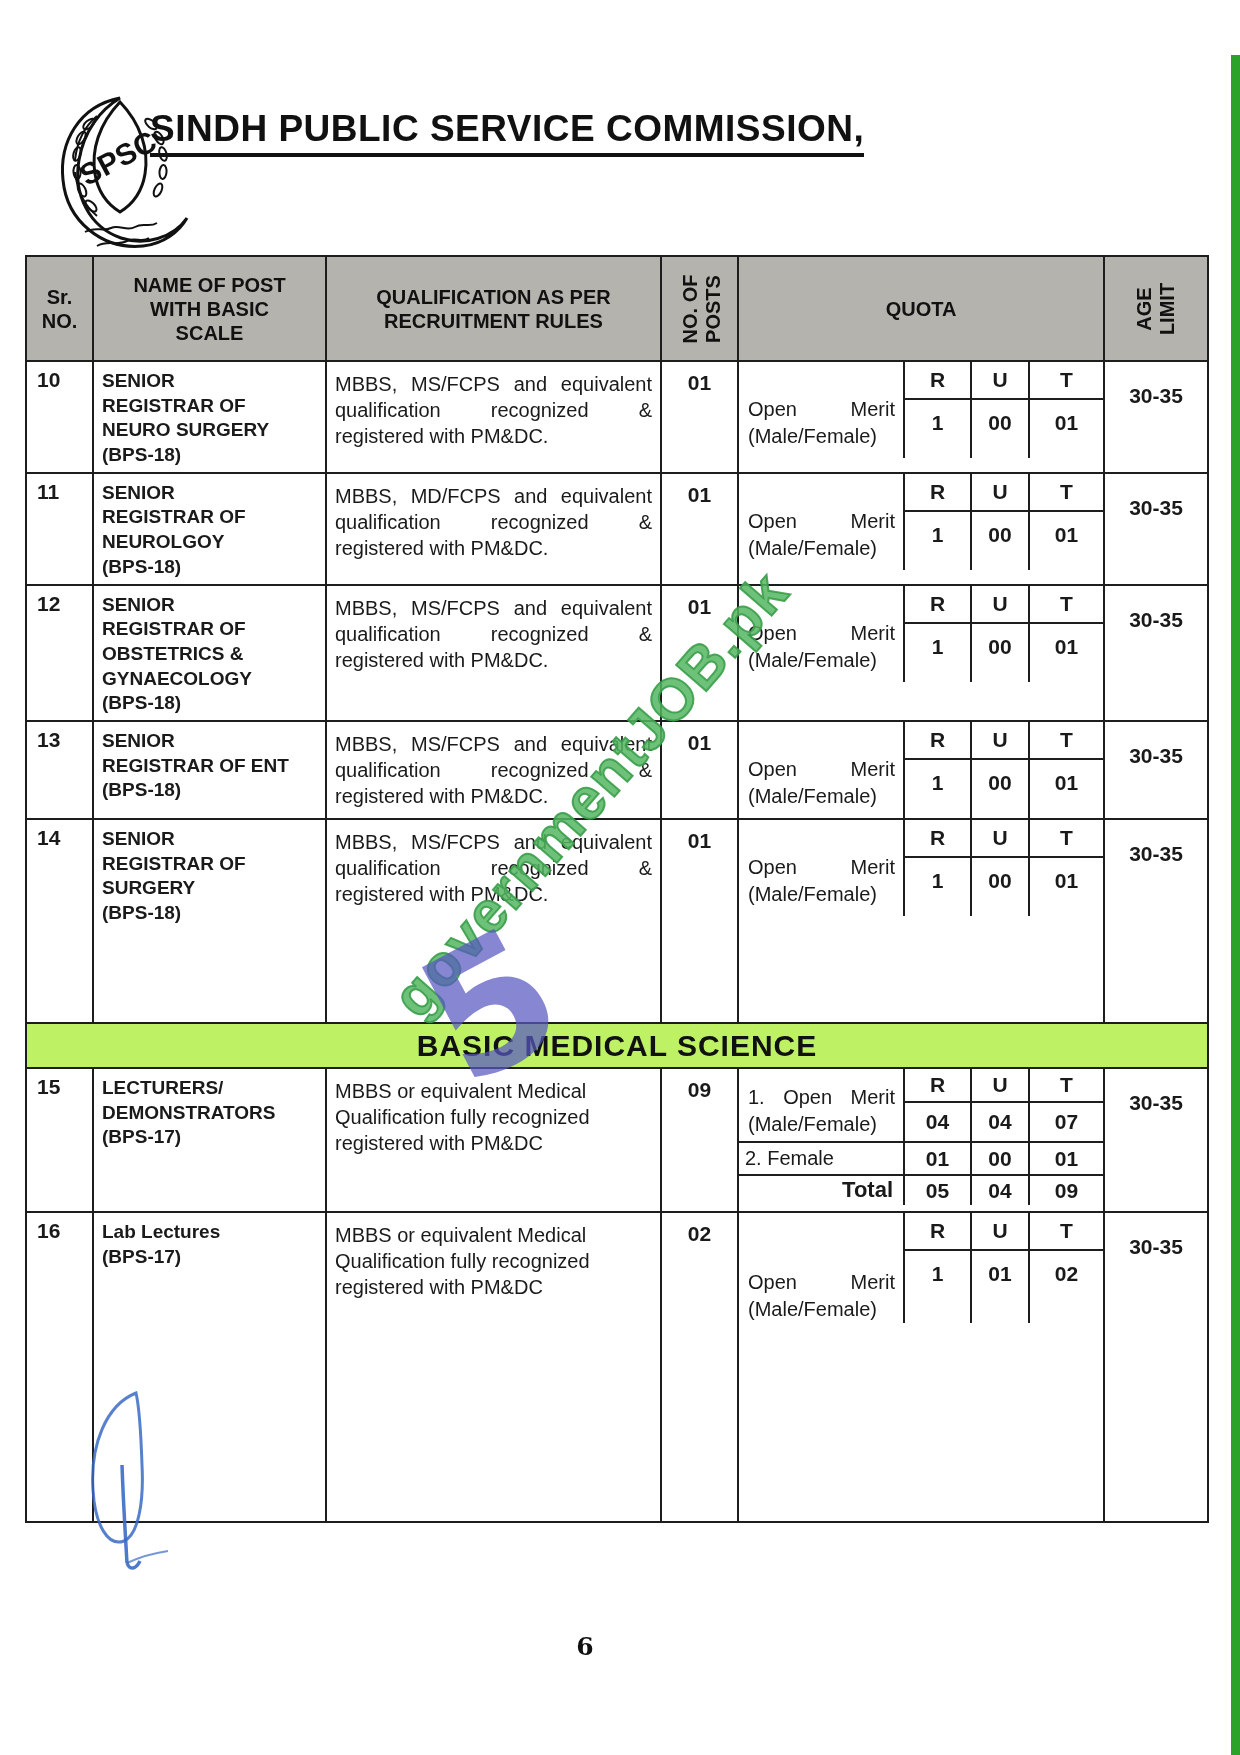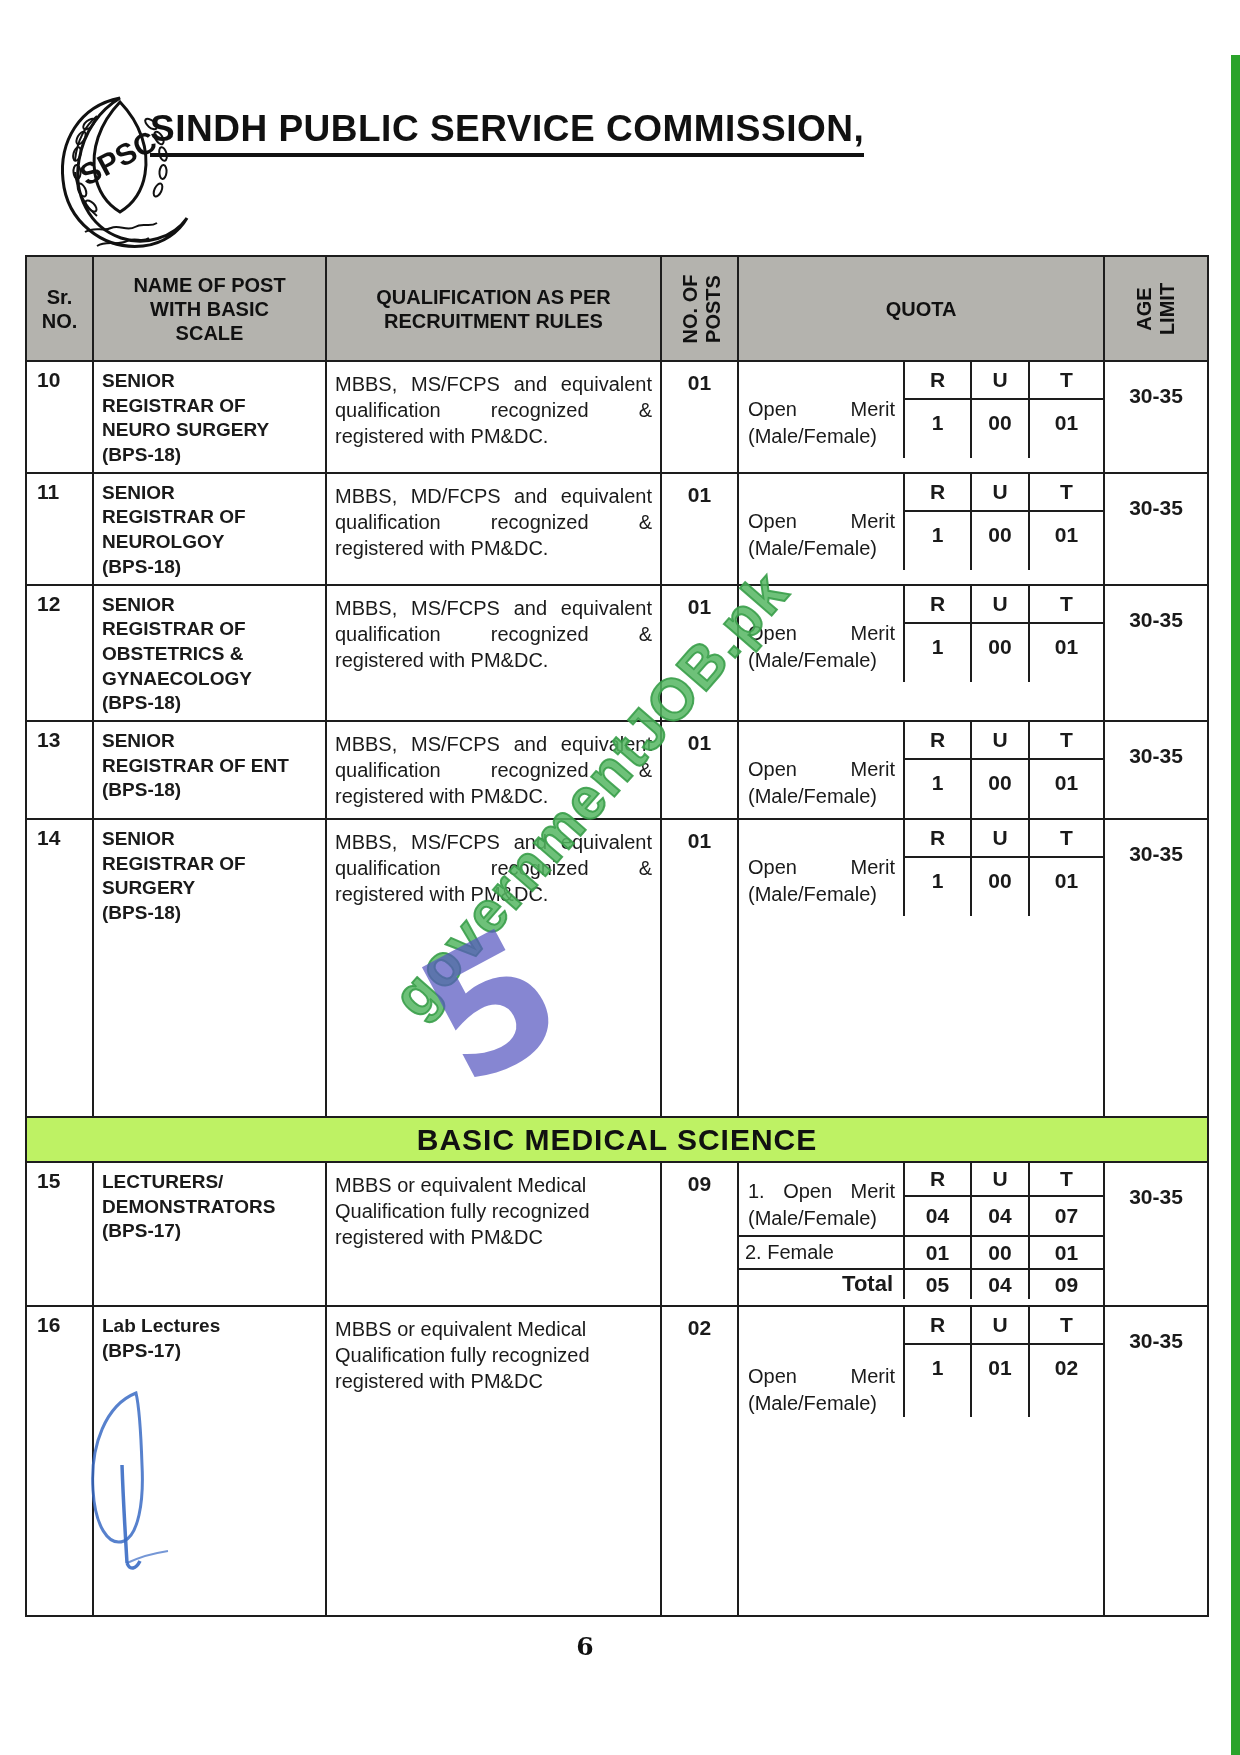--- a/index.html
+++ b/index.html
@@ -281,21 +281,21 @@
             </div>
         <div class="q-col c3">
               <div class="q-head">T</div>
               <div class="q-num">01</div>
             </div>
       </div>
     </td>
     <td class="age">30-35</td>
   </tr>
 
-  <tr style="height:298px">
+  <tr style="height:204px">
     <td class="sr">14</td>
     <td class="name">SENIOR
 REGISTRAR OF
 SURGERY
 (BPS-18)</td>
     <td class="qual">MBBS, MS/FCPS and equivalent qualification recognized &amp; registered with PM&amp;DC.</td>
     <td class="posts">01</td>
     <td class="quota-cell" colspan="4">
       <div class="quota-flex">
         <div class="q-desc">

